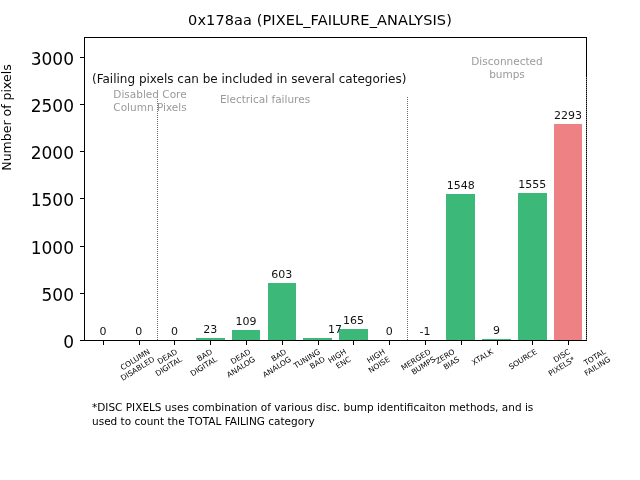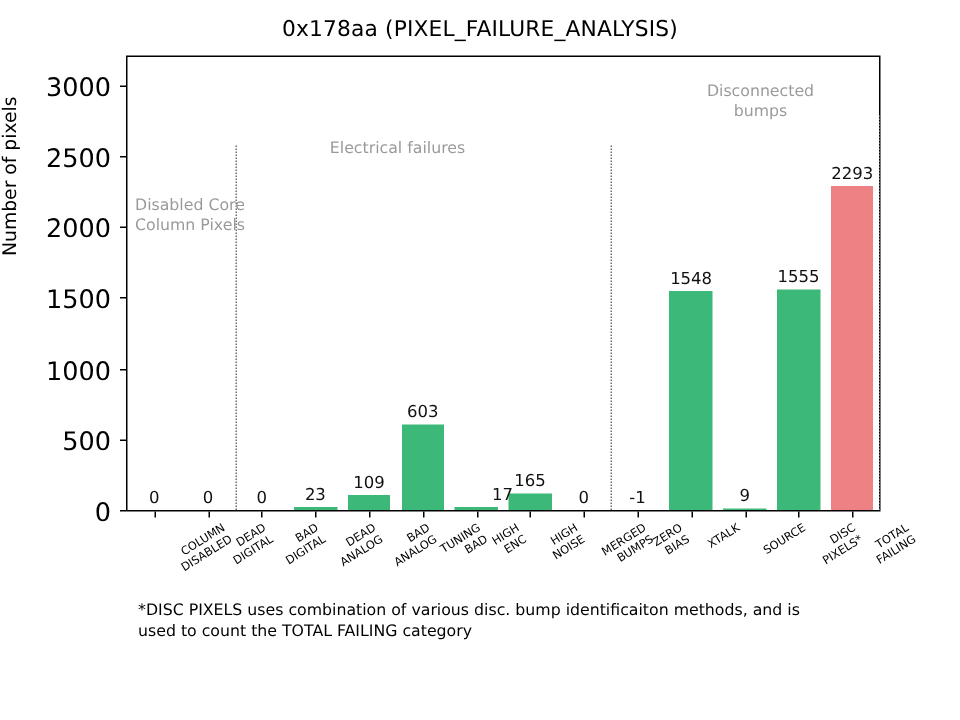--- a/index.html
+++ b/index.html
@@ -269,18 +269,19 @@
     <div class="xtick-mark" style="left: 532.321px;"></div>
     <div class="xtick-label" style="left: 538.321px;">DISC
 PIXELS*</div>
     <div class="bar-value" style="left: 538.107px; width: 60px; top: 108.598px;">2293</div>
     <div class="xtick-mark" style="left: 568.107px;"></div>
     <div class="xtick-label" style="left: 574.107px;">TOTAL
 FAILING</div>
     <div class="divider" style="left: 156.571px; top: 97px; height: 243px; border-left-color: rgb(110, 110, 110);"></div>
     <div class="divider" style="left: 407.071px; top: 97px; height: 243px; border-left-color: rgb(110, 110, 110);"></div>
     <div class="divider" style="left: 586px; top: 77px; height: 263px; border-left-color: rgb(110, 110, 110);"></div>
-    <div class="annot" style="left: 90px; top: 88px; width: 120px; text-align: left; margin-top: 43px;">Disabled Core
+    <div class="annot-main" style="left: 92px; top: 70px; width: 430px; text-align: left;">(Failing pixels can be included in several categories)</div>
+    <div class="annot" style="left: 90px; top: 88px; width: 120px; text-align: center;">Disabled Core
 Column Pixels</div>
     <div class="annot" style="left: 175px; top: 93px; width: 180px; text-align: center;">Electrical failures</div>
     <div class="annot" style="left: 452px; top: 55px; width: 110px; text-align: center;">Disconnected
 bumps</div>
   </div>
 
 </body></html>

